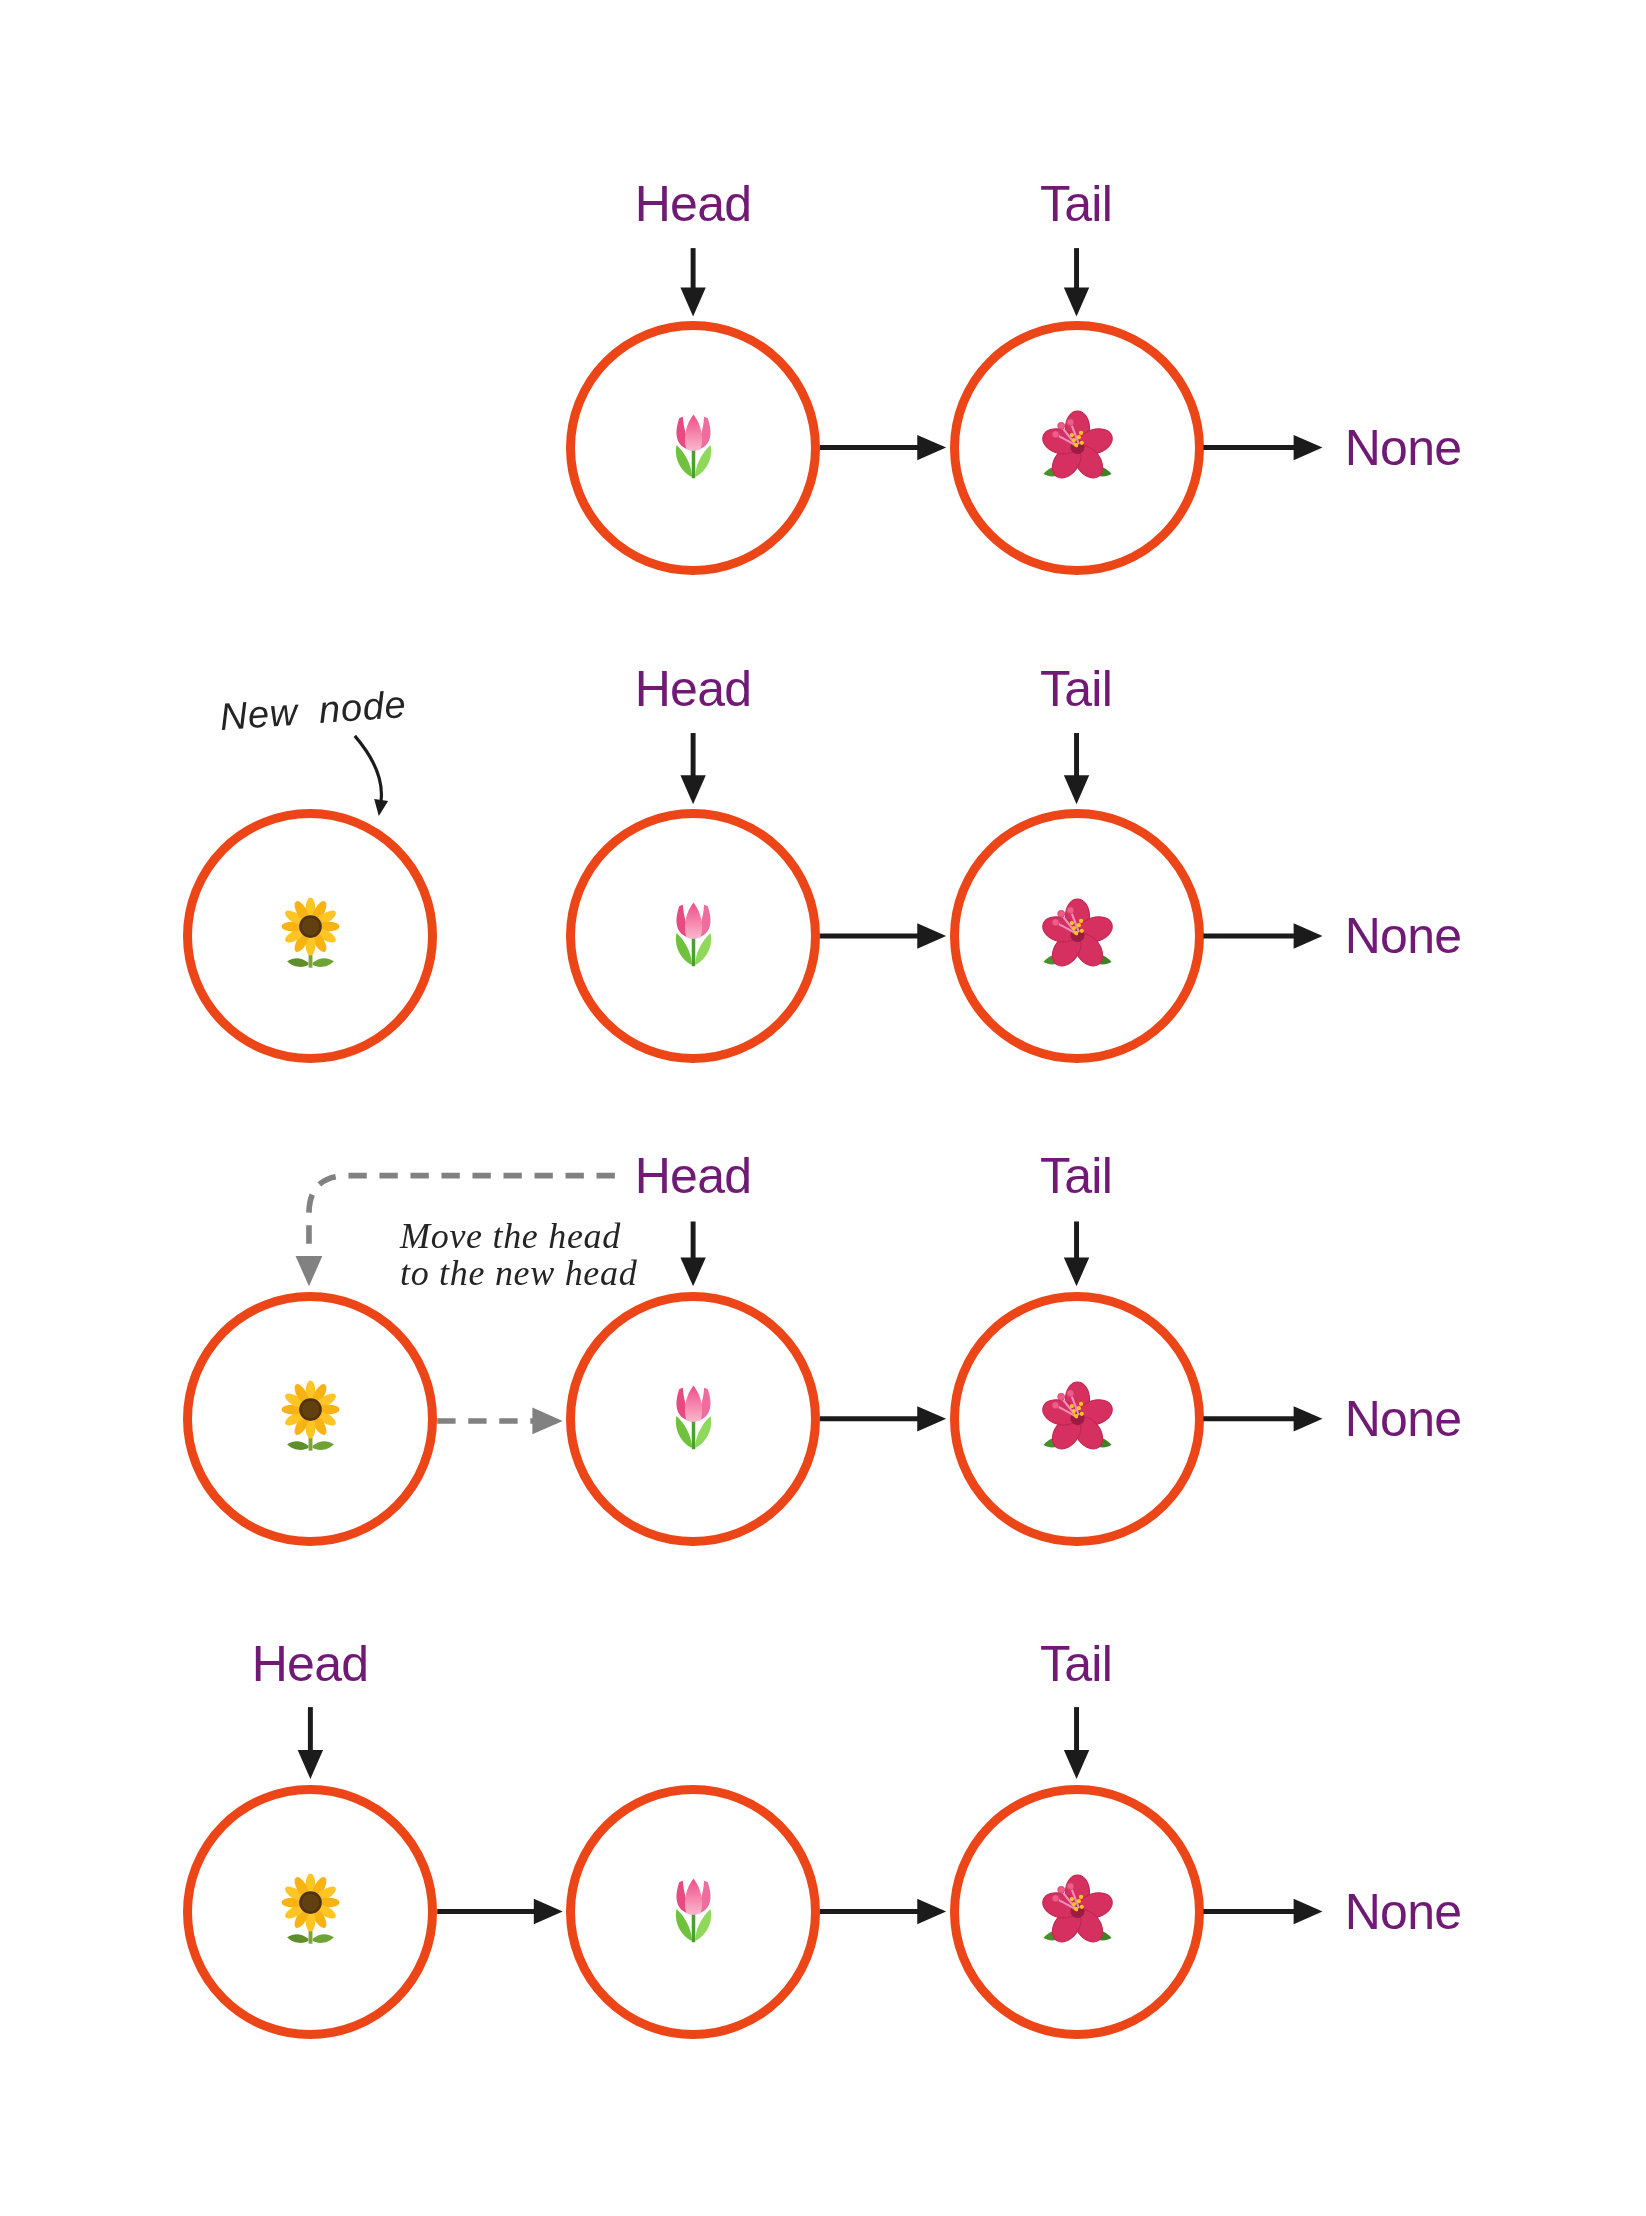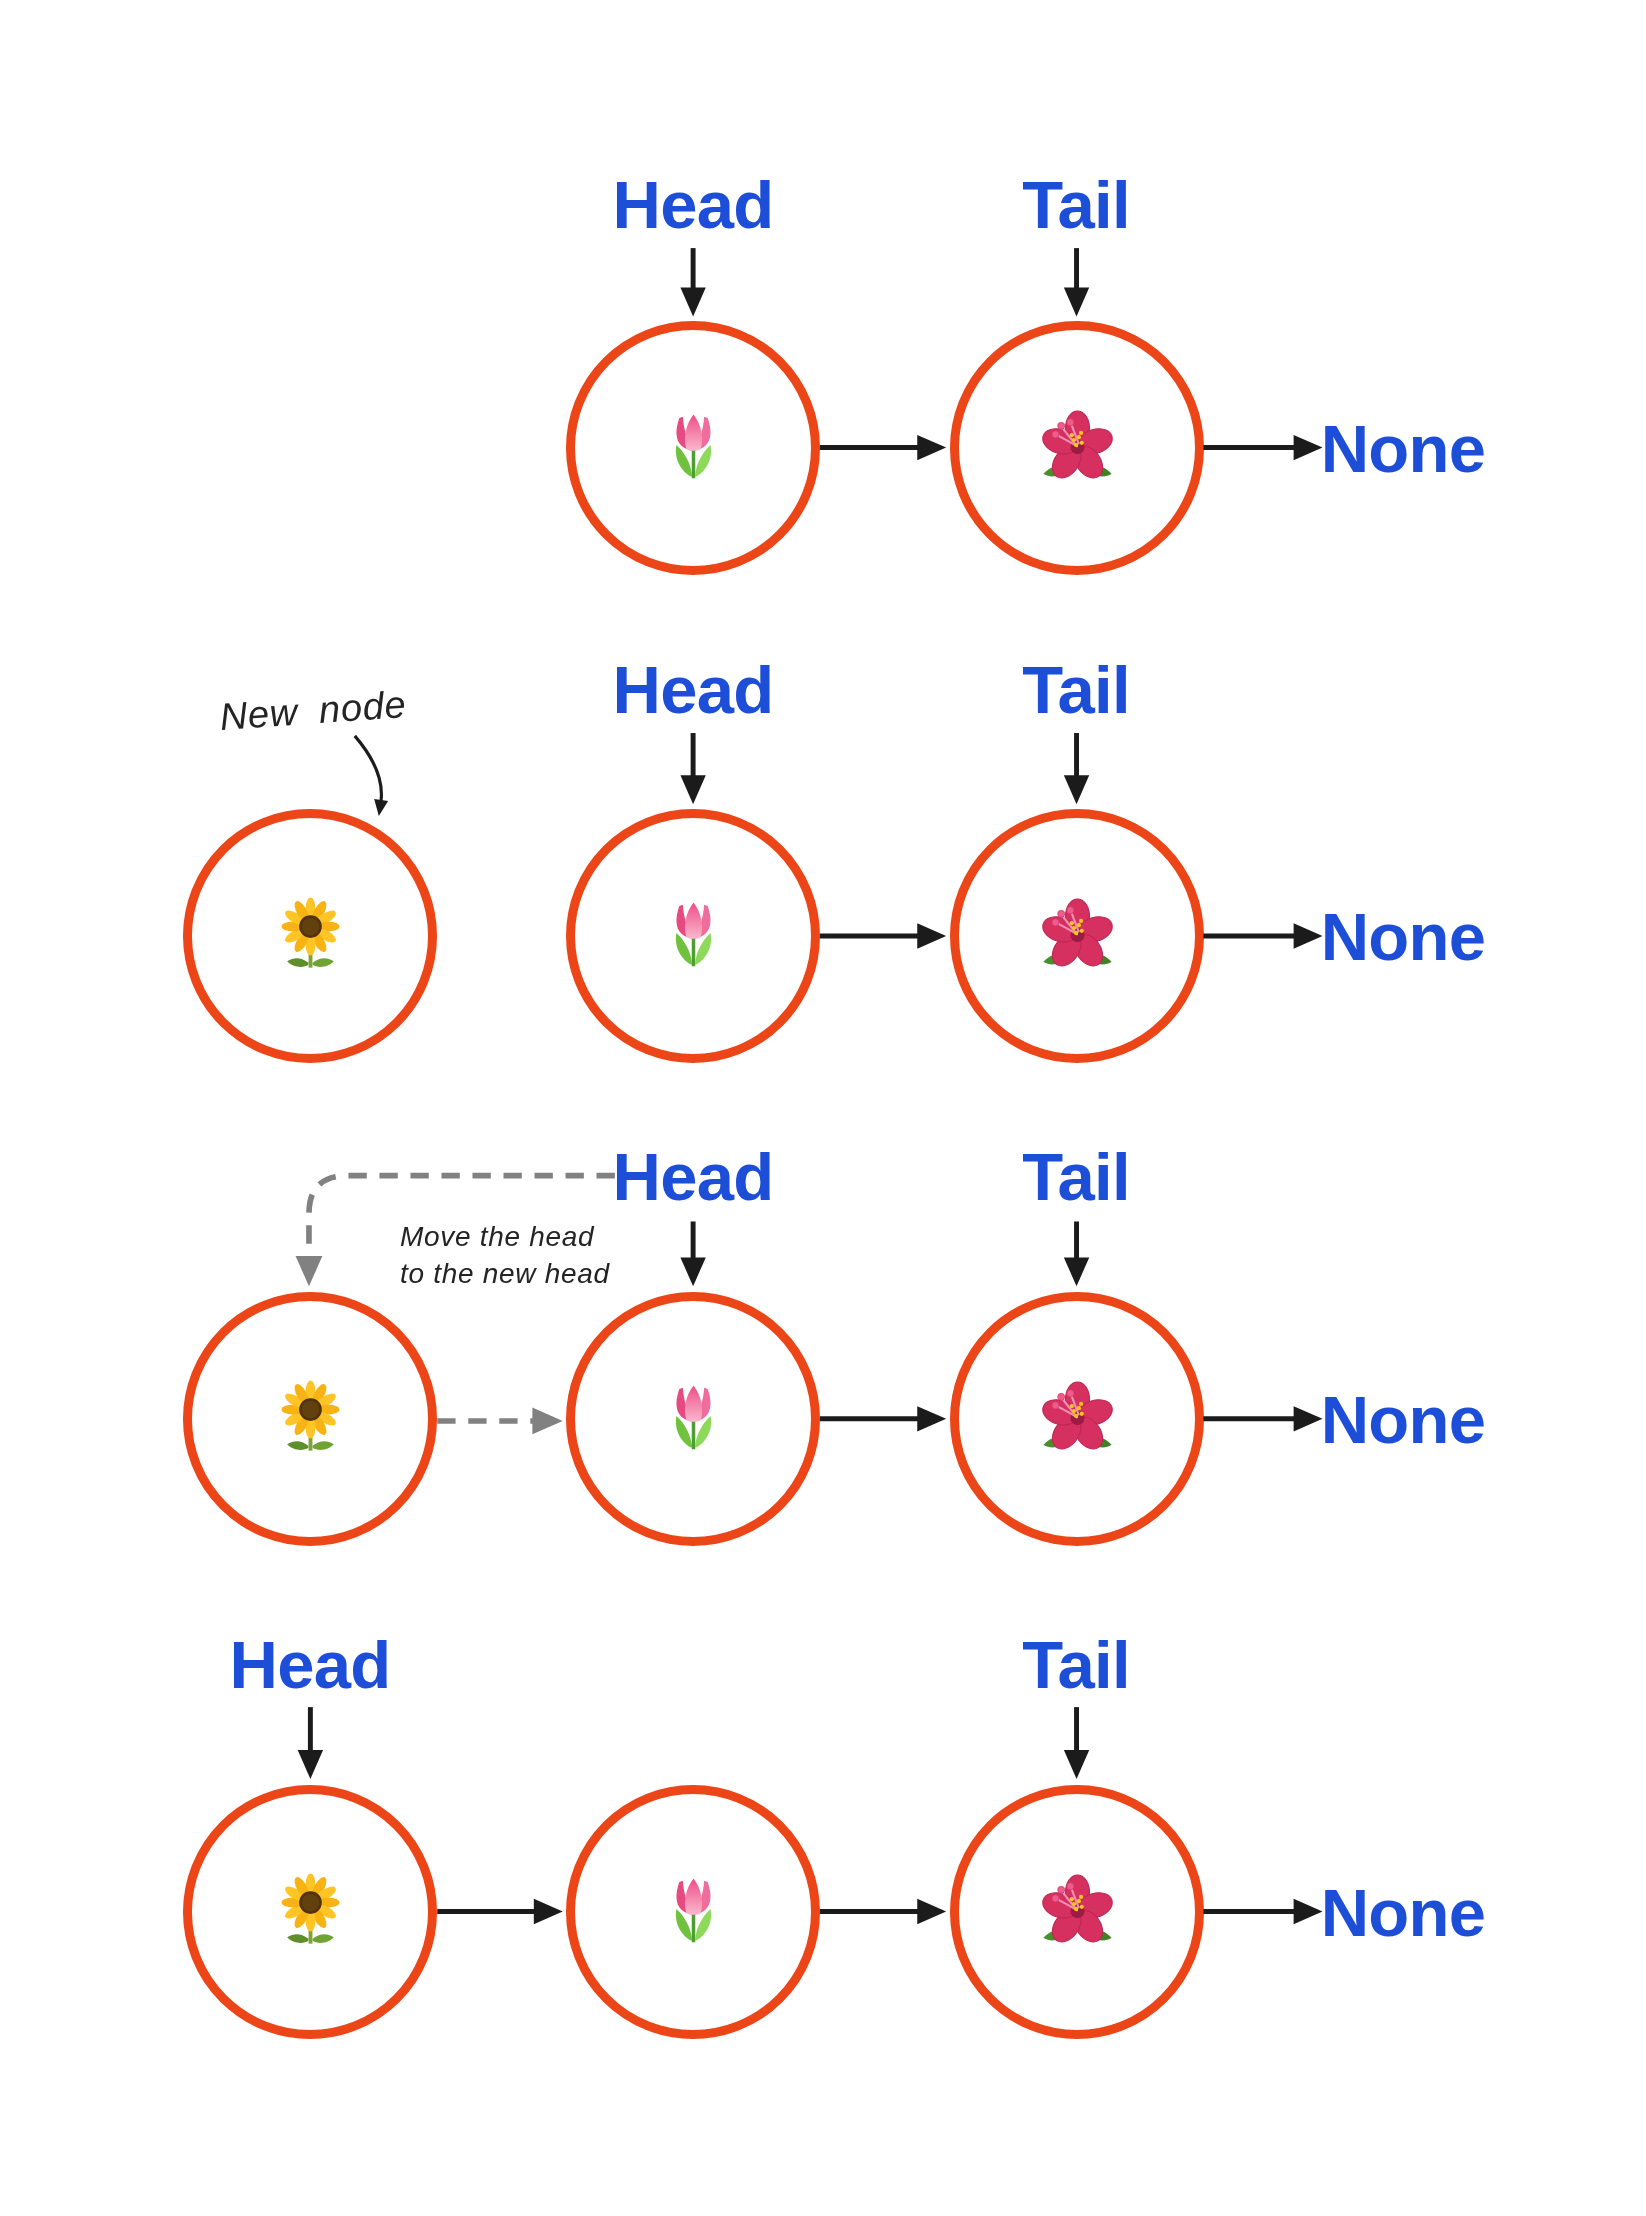--- a/index.html
+++ b/index.html
@@ -20,35 +20,35 @@
     box-sizing:border-box;
     border:9.2px solid #EC4518;
     border-radius:50%;
     background:#ffffff;
     display:flex;align-items:center;justify-content:center;
   }
   .flower{width:85px;height:85px;display:block;}
   .lbl{
     position:absolute;
     transform:translate(-50%,-50%);
-    font-size:67px;font-weight:700;letter-spacing:-0.7px;
-    color:#1d4ed8;white-space:nowrap;
+    font-size:50px;font-weight:400;letter-spacing:-0.7px;
+    color:#701a75;white-space:nowrap;
   }
   .hand{
     position:absolute;
     font-style:italic;
     color:#242424;
     white-space:nowrap;
   }
   .hand.newnode{
     transform:translate(-50%,-50%) rotate(-4deg);
     font-size:38px;word-spacing:10px;letter-spacing:0.7px;
   }
   .hand.movehead{
-    font-size:28px;line-height:37px;letter-spacing:0.7px;
+    font-size:36px;line-height:37px;letter-spacing:0.7px;font-family:Liberation Serif, serif;
   }
 </style>
 </head>
 <body>
 
 <div class="canvas">
 
   <svg width="0" height="0" style="position:absolute">
     <defs>
       <linearGradient id="tg" x1="0" y1="0" x2="0" y2="1">

